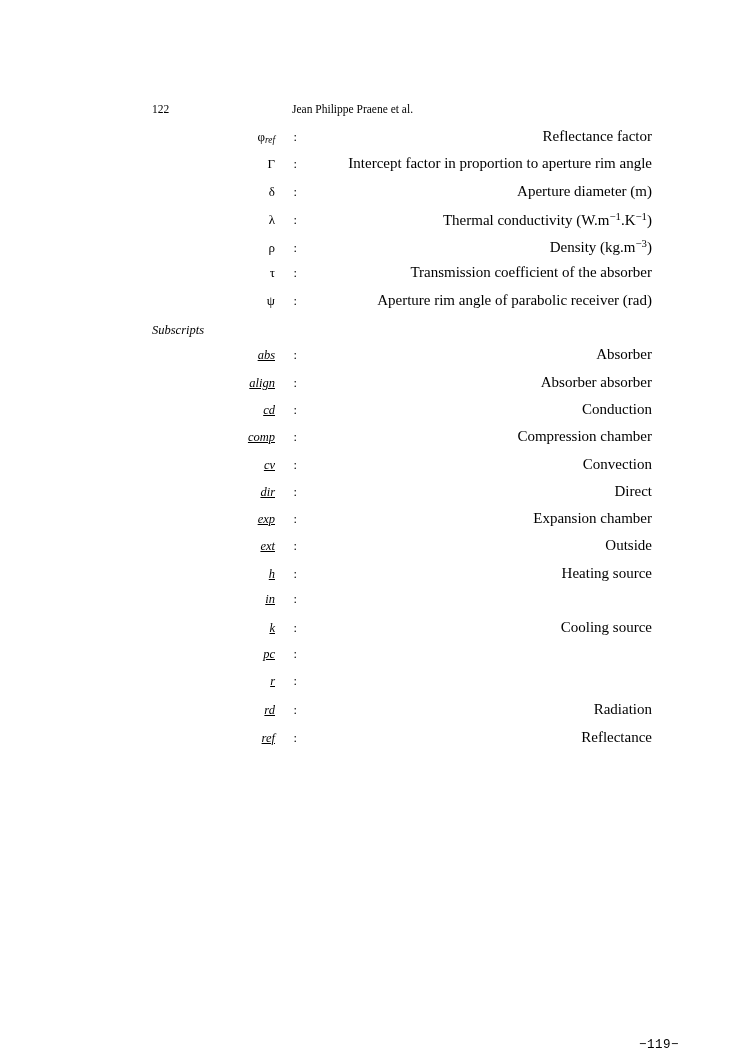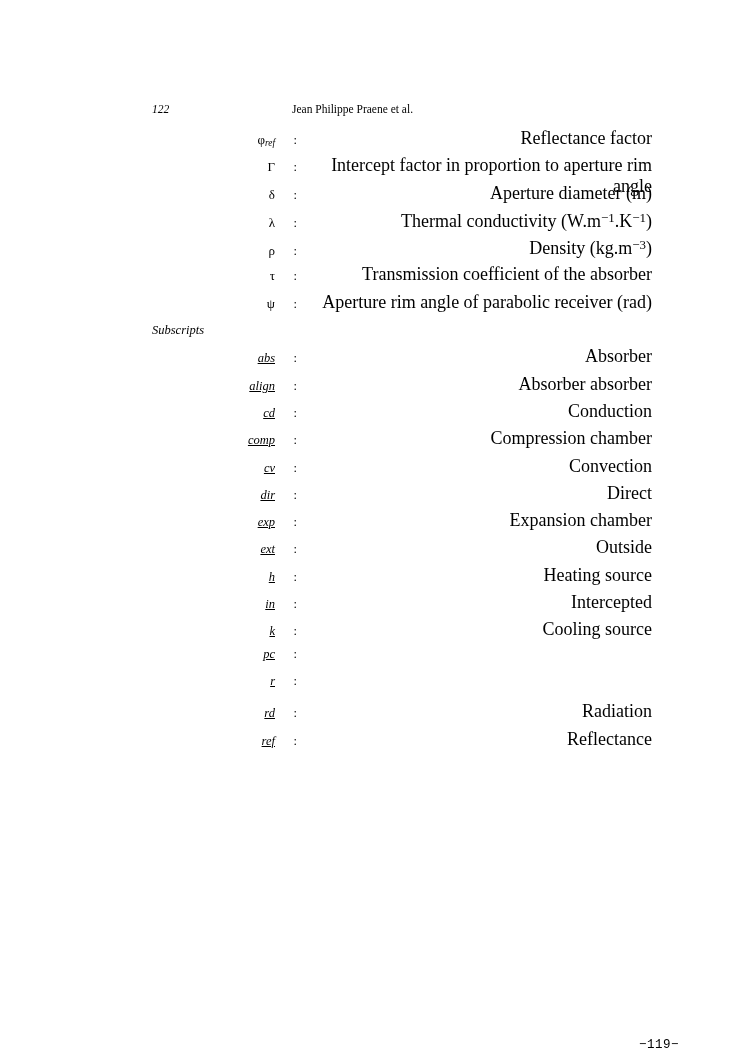--- a/index.html
+++ b/index.html
@@ -26,21 +26,20 @@
     position: absolute;
     left: 152px;
     top: 103px;
     width: 460px;
     font-size: 11.5px;
     white-space: nowrap;
   }
   .header .pagenum {
     display: inline-block;
     width: 140px;
-    font-style: italic;
   }
   .header .authors {
     display: inline-block;
   }
   .nomen {
     position: absolute;
     left: 152px;
     top: 128px;
     width: 500px;
   }
@@ -61,21 +60,21 @@
     font-style: italic;
     font-size: 12.5px;
     text-decoration: underline;
   }
   .colon {
     width: 22px;
     font-size: 12.5px;
   }
   .desc {
     flex: 1;
-    font-size: 18px;
+    font-size: 15px;
   }
   .section-title {
     font-style: italic;
     font-size: 12.5px;
     height: 27.3px;
     padding-left: 0px;
     line-height: 22px;
   }
   sub {
     font-size: 0.72em;
@@ -190,21 +189,20 @@
       <span class="desc">Outside</span>
     </div>
     <div class="row">
       <span class="sym italic">h</span>
       <span class="colon">:</span>
       <span class="desc">Heating source</span>
     </div>
     <div class="row">
       <span class="sym italic">in</span>
       <span class="colon">:</span>
-      <span class="desc">Intercepted</span>
     </div>
     <div class="row">
       <span class="sym italic">k</span>
       <span class="colon">:</span>
       <span class="desc">Cooling source</span>
     </div>
     <div class="row">
       <span class="sym italic" style="padding-left:26px">pc</span>
       <span class="colon">:</span>
     </div>

